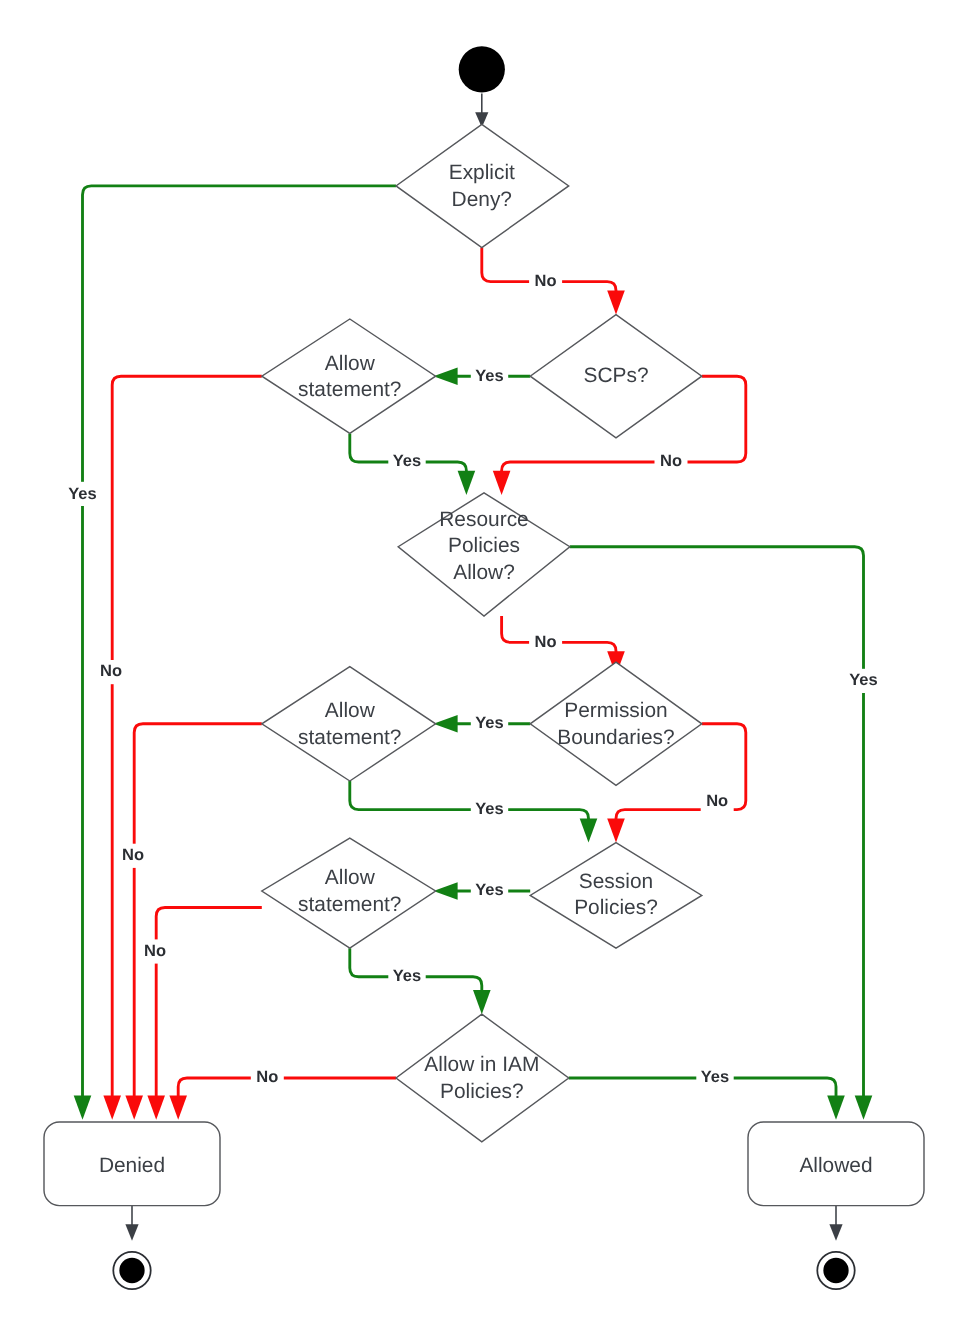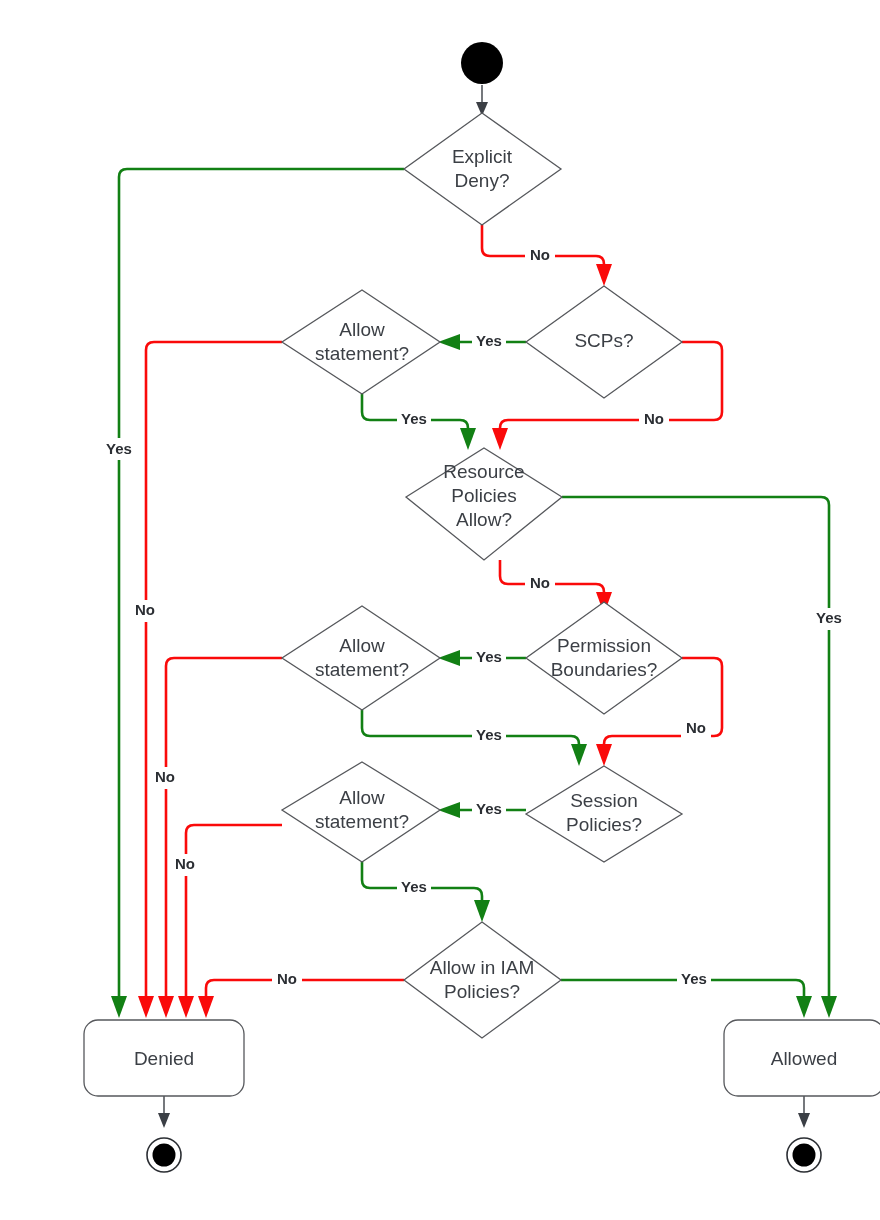--- a/index.html
+++ b/index.html
@@ -10,21 +10,20 @@
   body {
     width: 880px;
     height: 1220px;
     font-family: "Liberation Sans", sans-serif;
     overflow: hidden;
   }
   #diagram-root {
     position: relative;
     width: 732px;
     height: 1220px;
-    padding-left: 44px;
   }
   svg#flow {
     display: block;
     width: 880px;
     height: 1220px;
   }
   .node-shape {
     fill: #ffffff;
     stroke: #56585c;
     stroke-width: 1.3;

